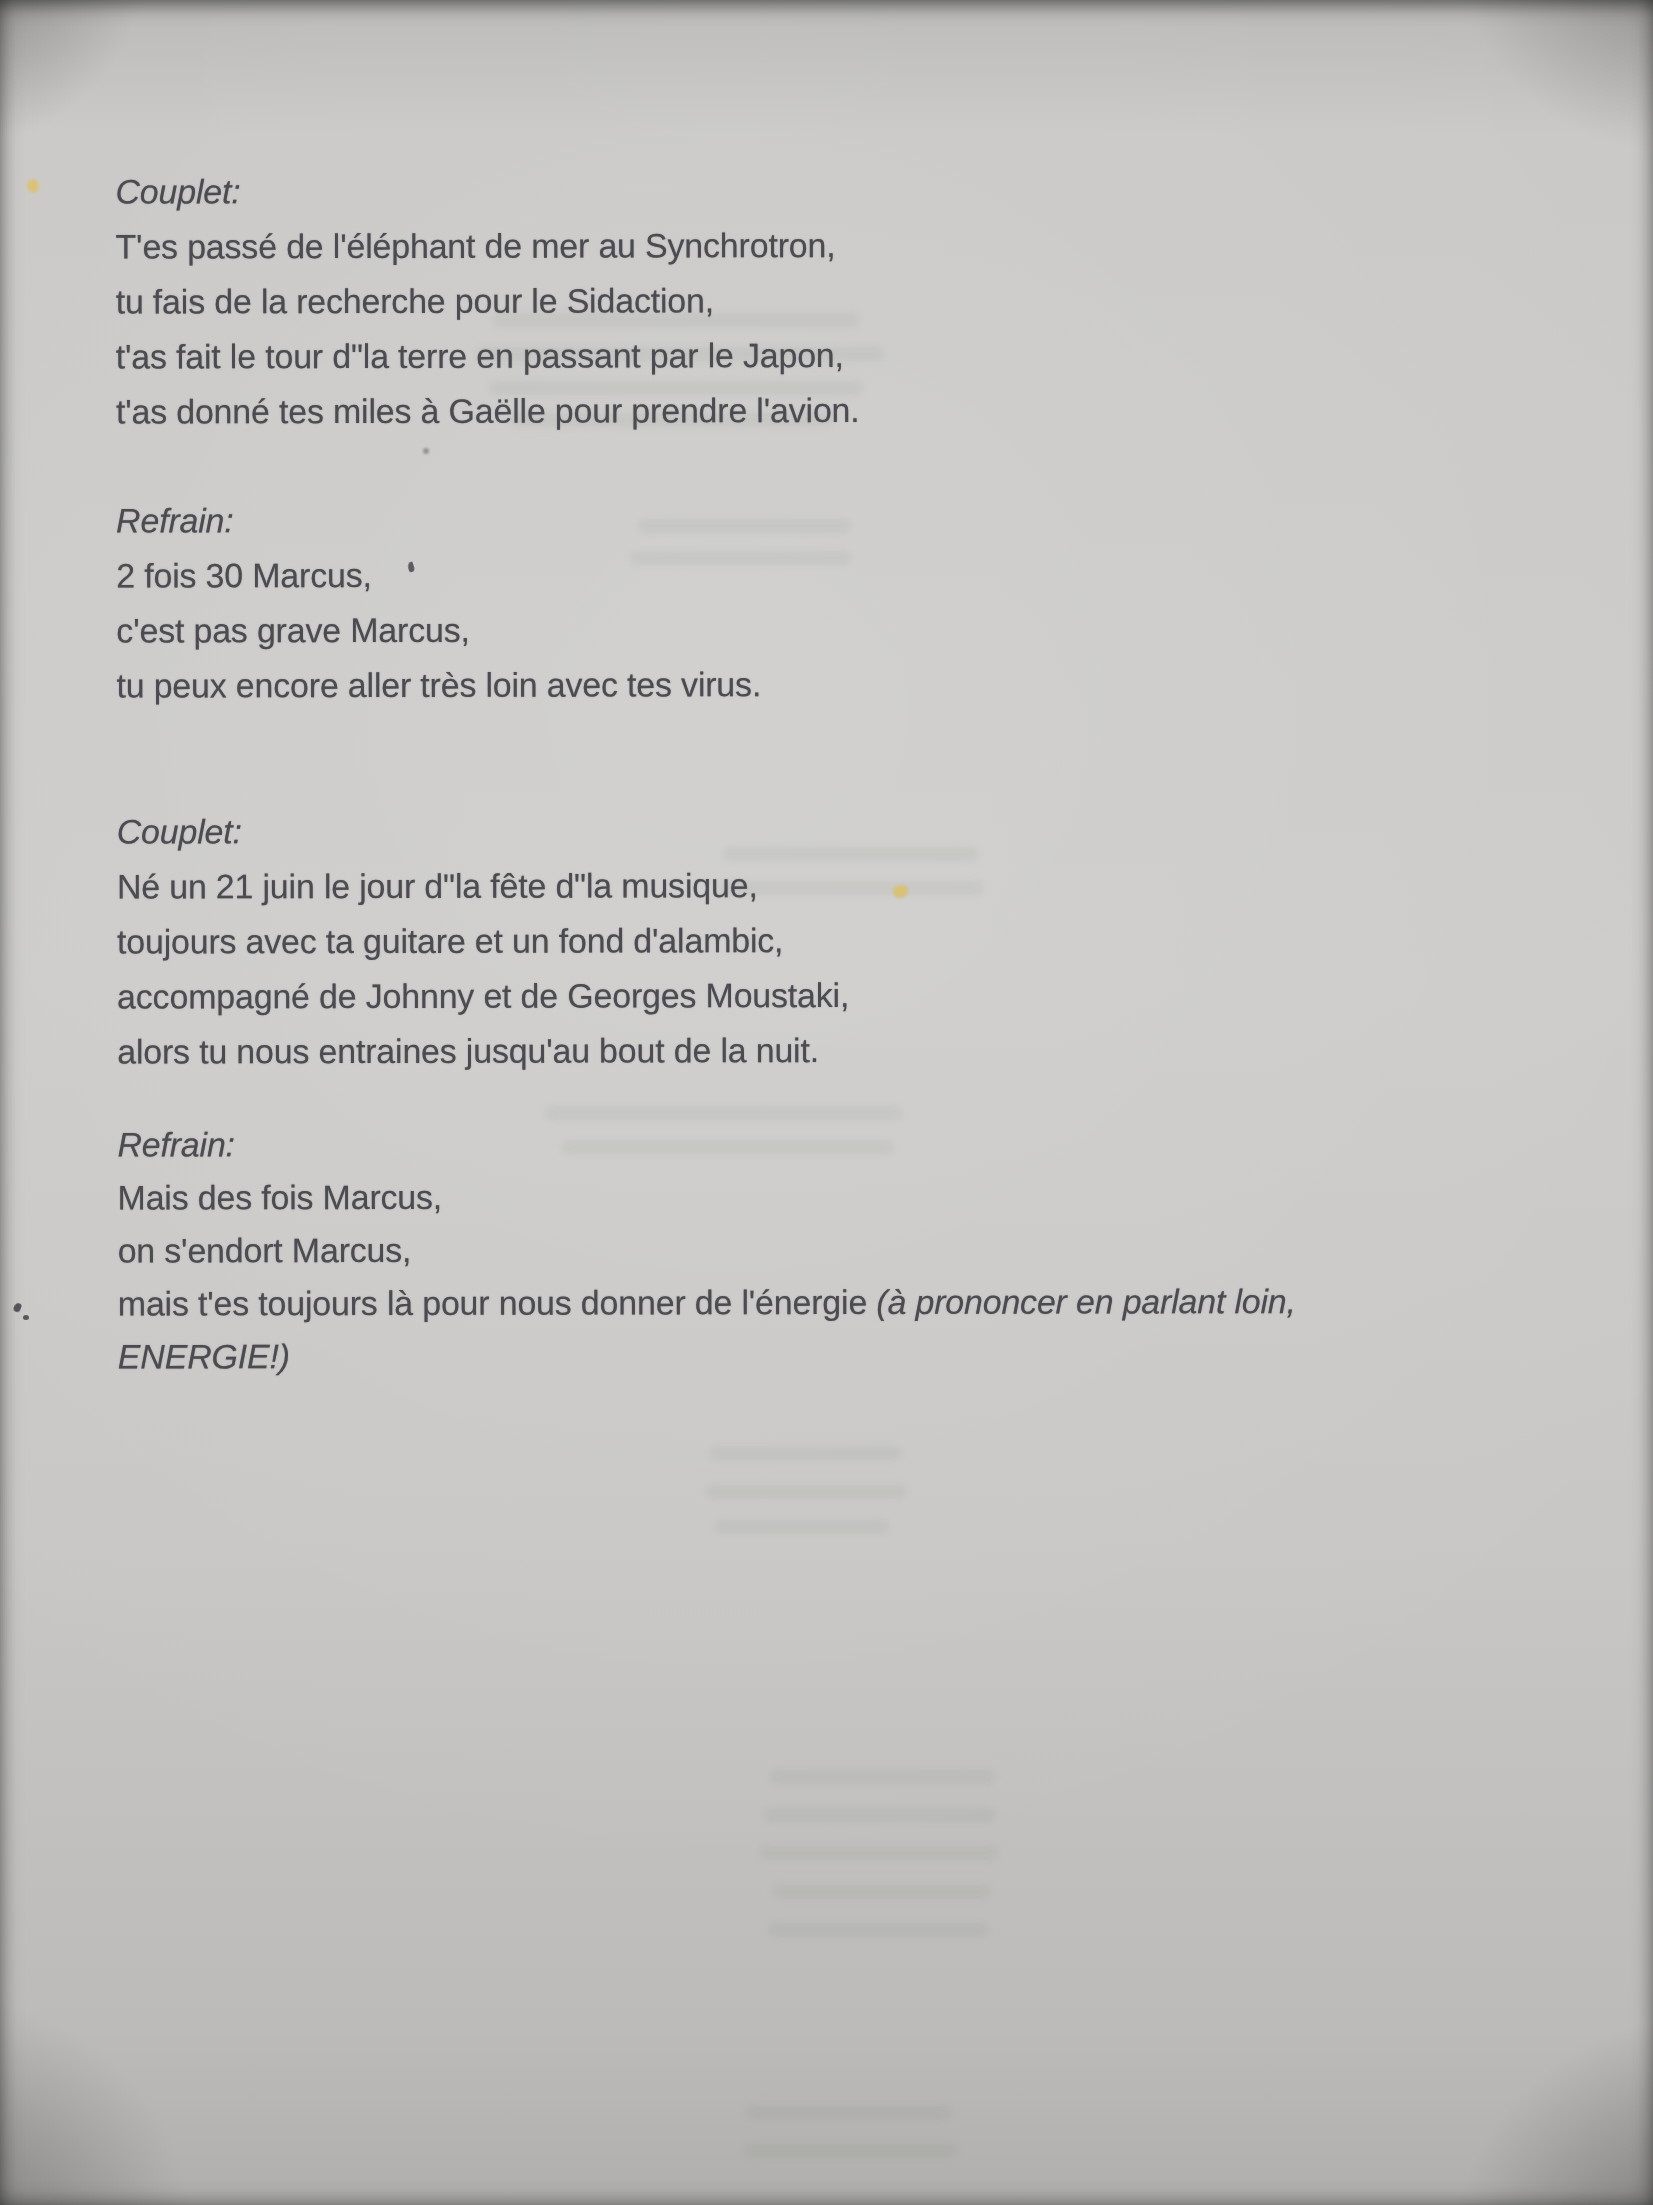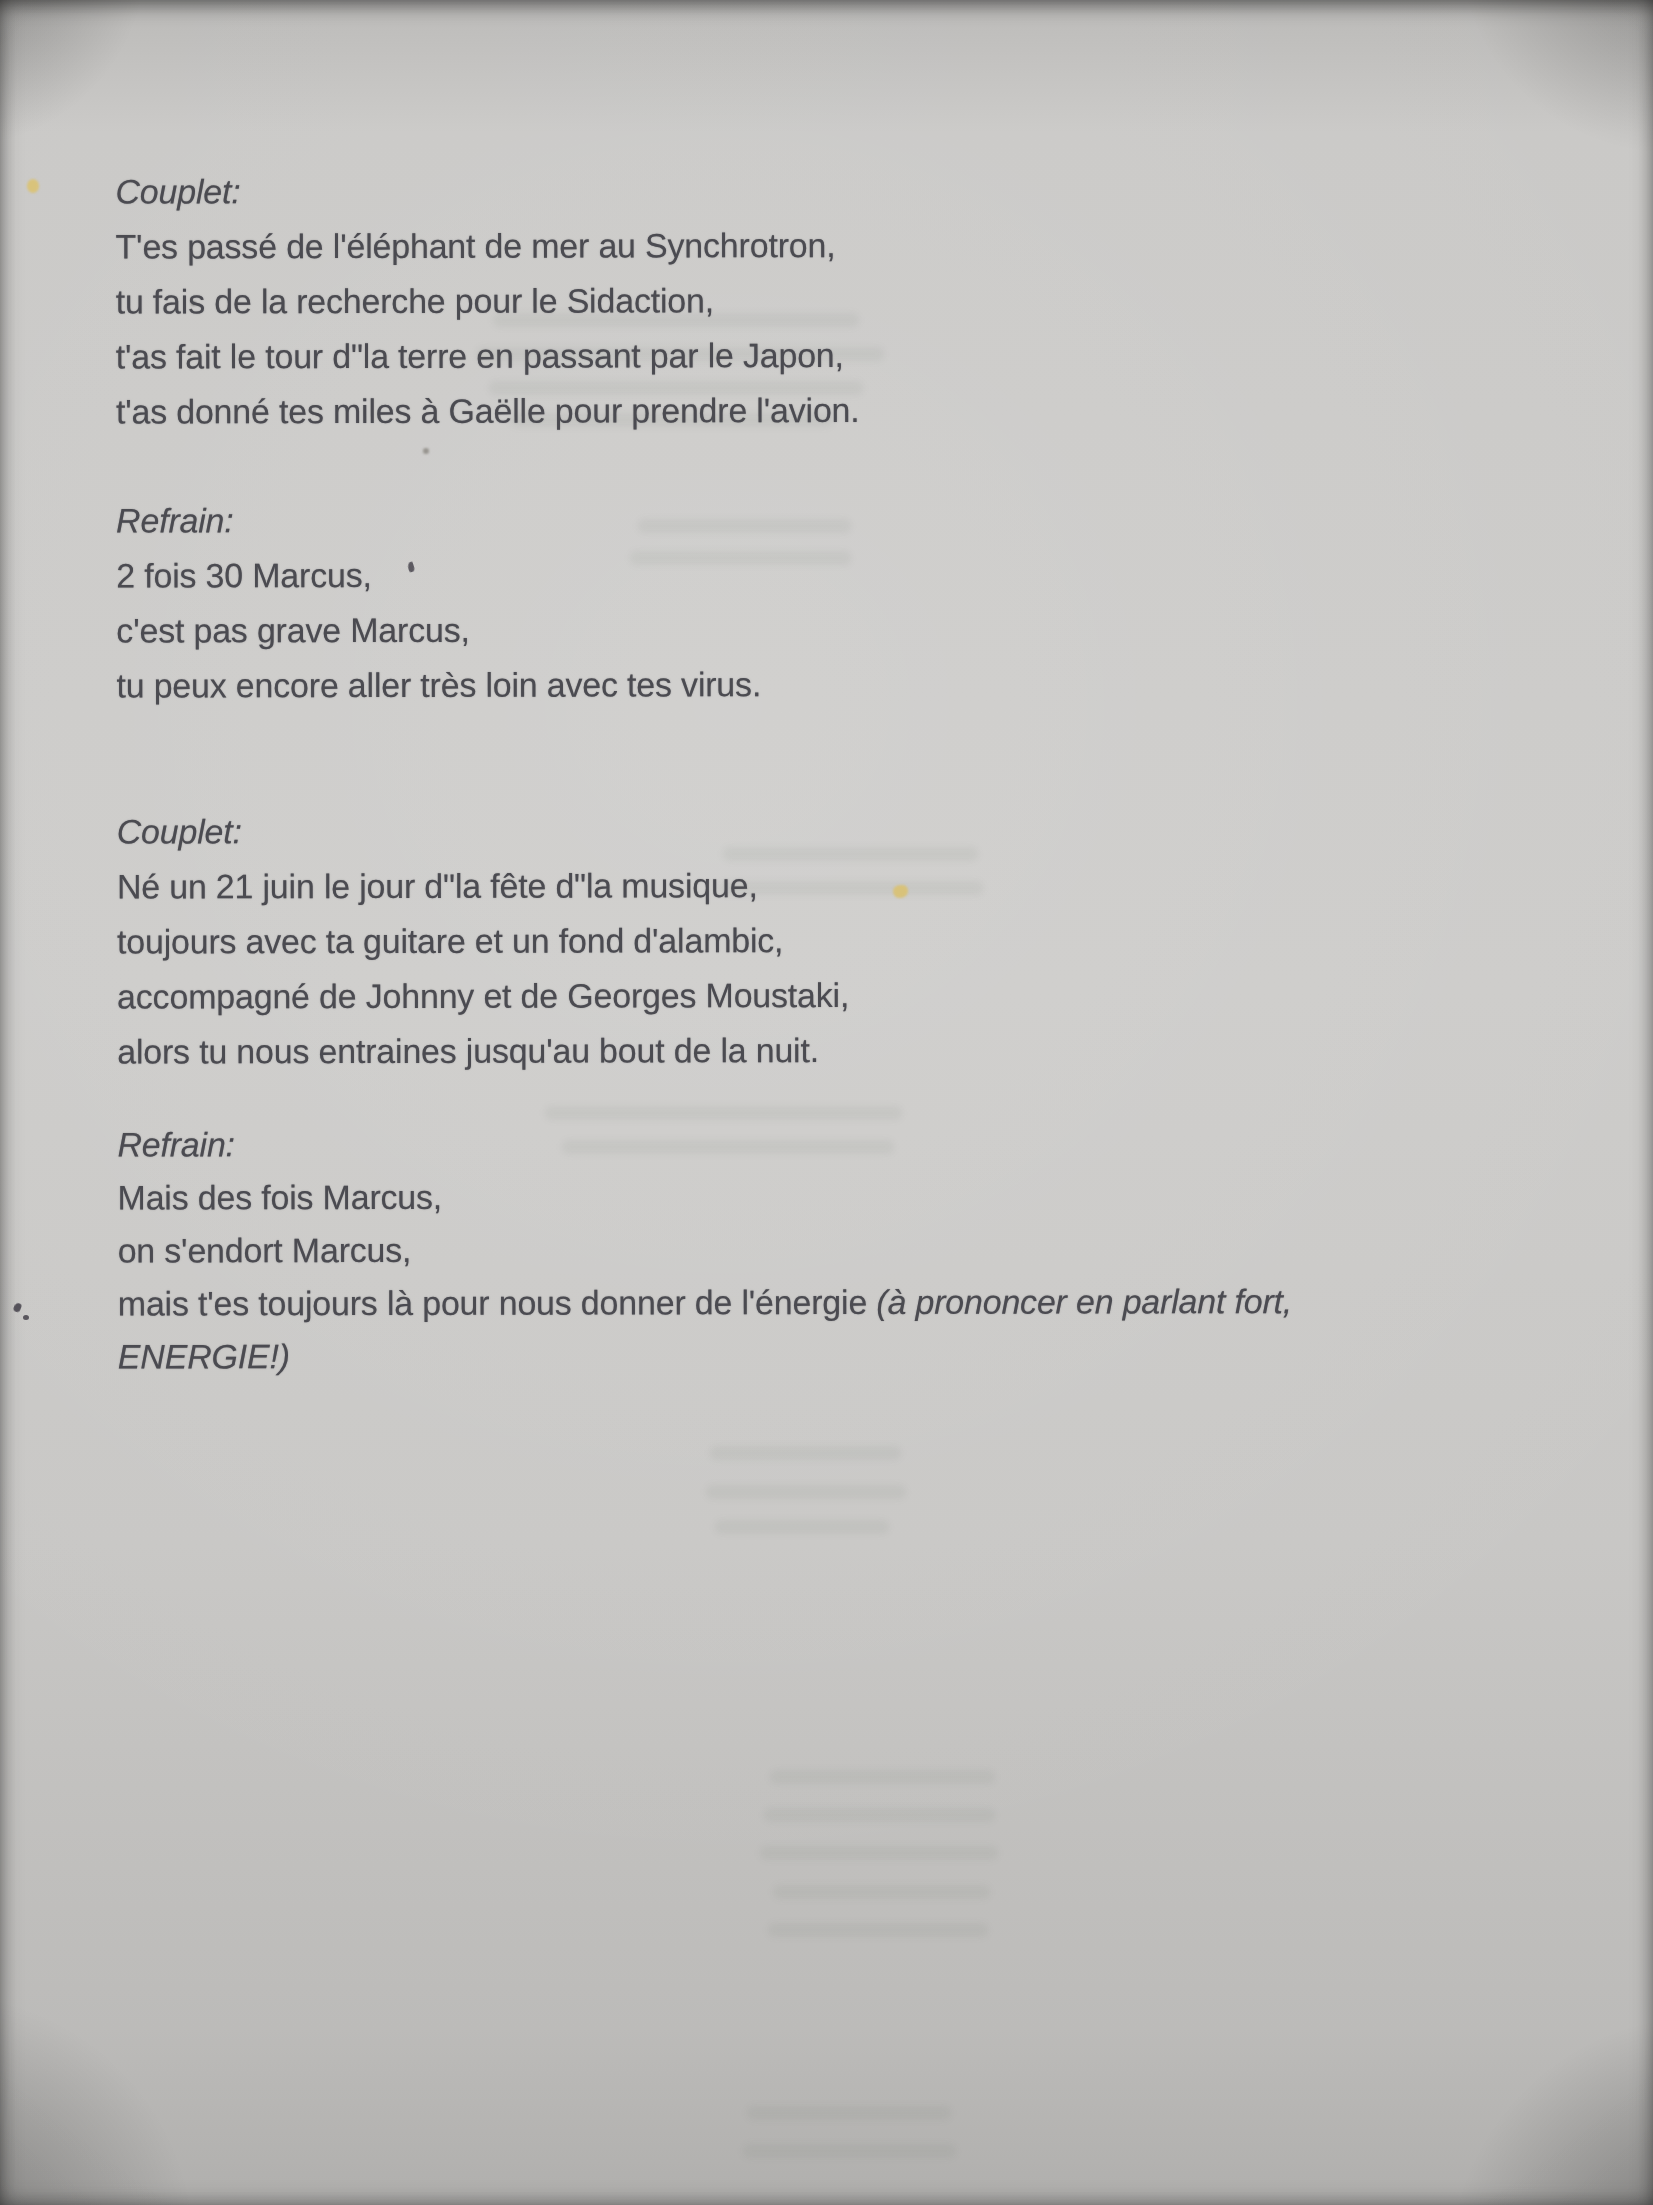--- a/index.html
+++ b/index.html
@@ -125,21 +125,21 @@
       <div class="line">Né un 21 juin le jour d"la fête d"la musique,</div>
       <div class="line">toujours avec ta guitare et un fond d'alambic,</div>
       <div class="line">accompagné de Johnny et de Georges Moustaki,</div>
       <div class="line">alors tu nous entraines jusqu'au bout de la nuit.</div>
     </section>
 
     <section class="block tight" style="top:1117px;">
       <div class="line heading">Refrain:</div>
       <div class="line">Mais des fois Marcus,</div>
       <div class="line">on s'endort Marcus,</div>
-      <div class="line"><span>mais t'es toujours là pour nous donner de l'énergie </span><span class="it">(à prononcer en parlant fort,</span></div>
+      <div class="line"><span>mais t'es toujours là pour nous donner de l'énergie </span><span class="it">(à prononcer en parlant loin,</span></div>
       <div class="line it">ENERGIE!)</div>
     </section>
 
   </div>
 
   <div class="grain"></div>
 </div>
 
 
 </body></html>

